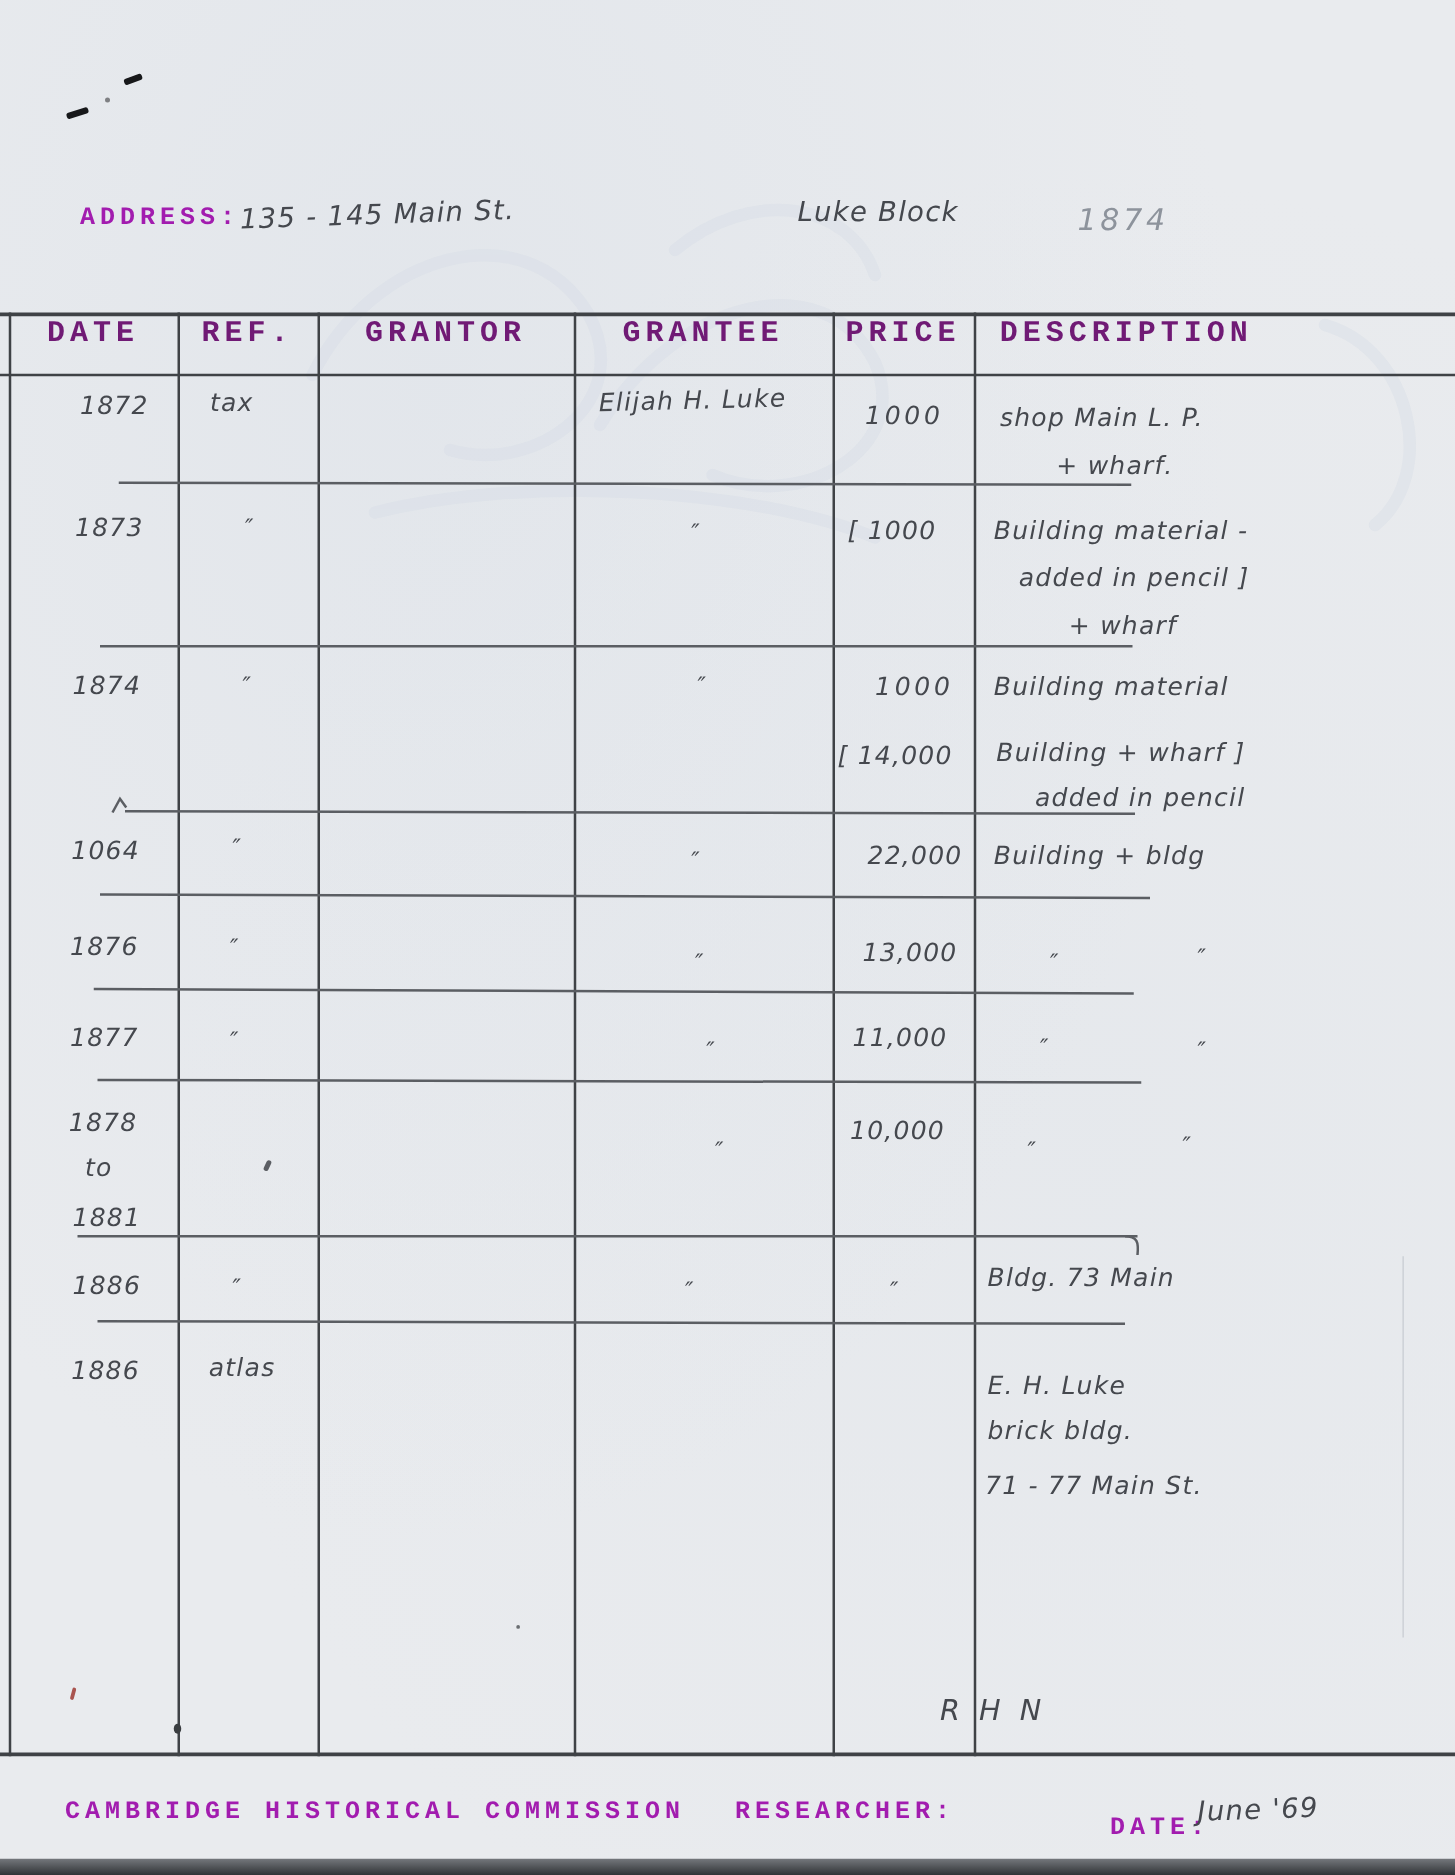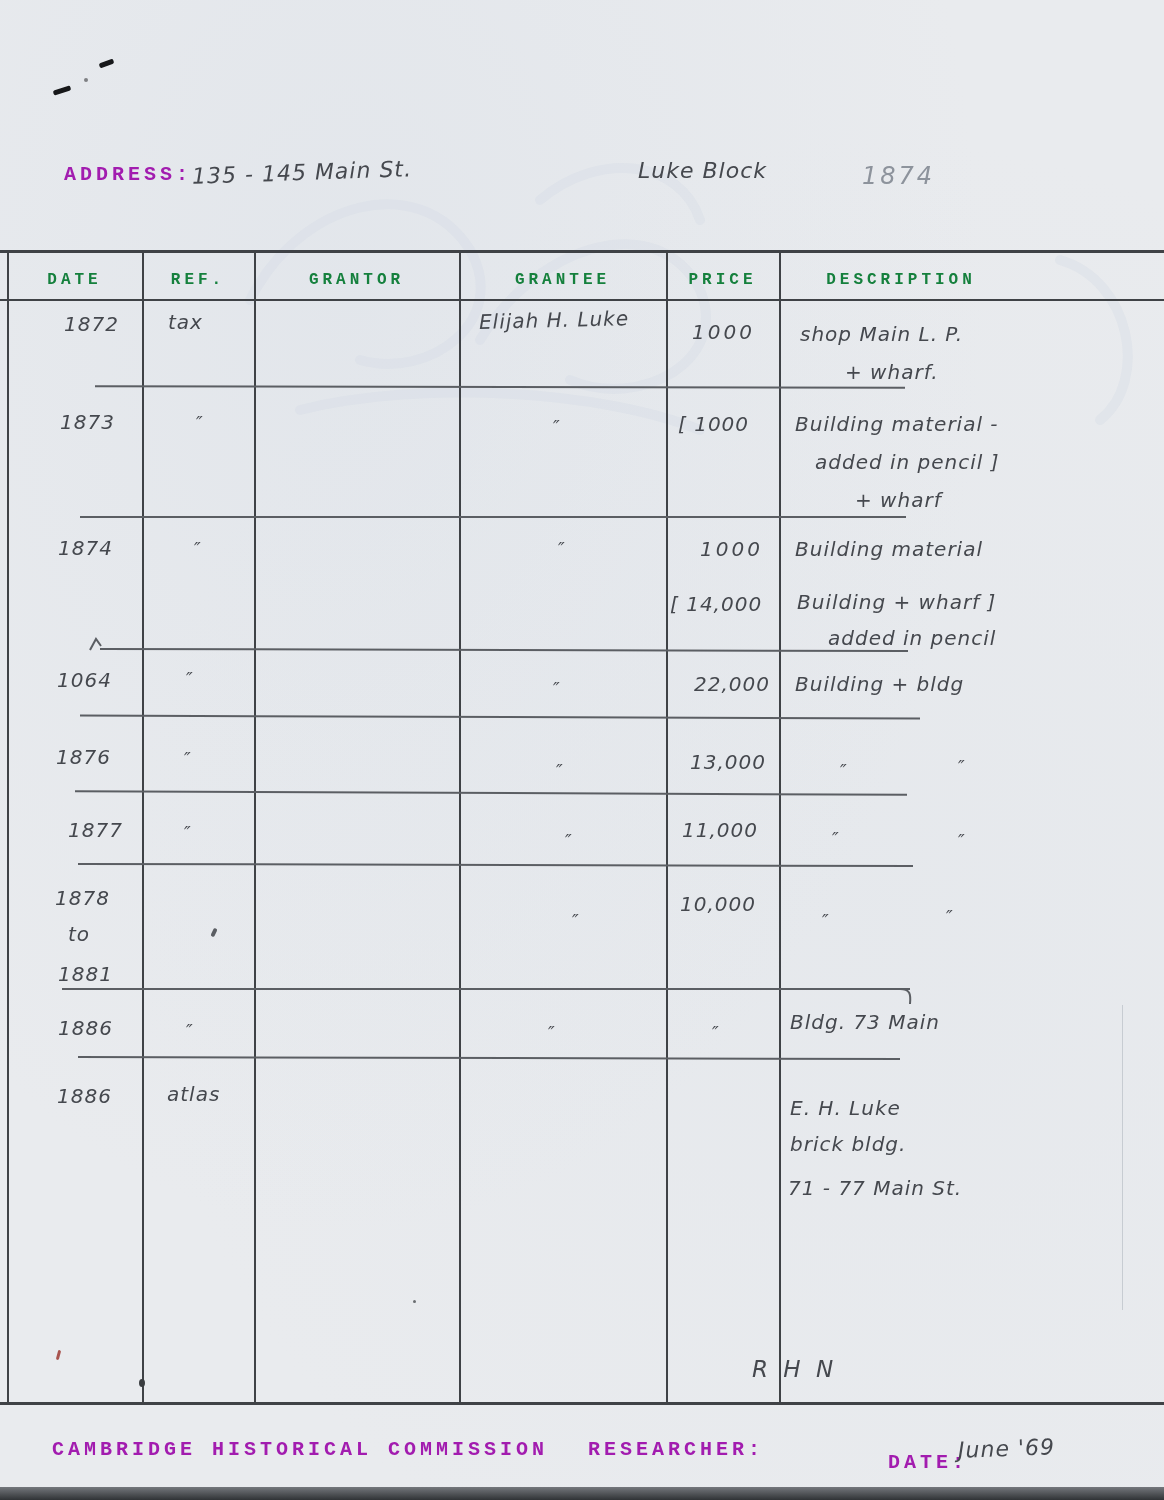--- a/index.html
+++ b/index.html
@@ -11,23 +11,23 @@
          radial-gradient(ellipse at 75% 60%, rgba(222,227,233,.30), rgba(0,0,0,0) 60%),
          #e9ebee;}
   .tw{position:absolute;font-family:"Liberation Mono","DejaVu Sans Mono",monospace;
       font-weight:bold;color:#a21caf;letter-spacing:4px;font-size:20px;white-space:nowrap;}
   .hw{position:absolute;font-family:"DejaVu Sans",sans-serif;font-style:italic;
       color:#45484e;font-size:20px;white-space:nowrap;letter-spacing:1px;}
   .pencil{color:#8d939c;}
   .vline{position:absolute;width:2px;background:#3f4246;top:250px;height:1155px;}
   .hline{position:absolute;height:2px;background:#3f4246;}
   .rowline{position:absolute;height:2px;background:#5b5e63;}
-  .colhead{position:absolute;top:260px;height:40px;display:flex;align-items:center;
+  .colhead{position:absolute;top:247px;height:40px;display:flex;align-items:center;
       justify-content:center;font-family:"Liberation Mono","DejaVu Sans Mono",monospace;
-      font-weight:bold;color:#15803d;letter-spacing:4px;font-size:16px;}
+      font-weight:bold;color:#701a75;letter-spacing:4px;font-size:24px;}
   .ghost{position:absolute;opacity:.55;pointer-events:none;}
   .mark{position:absolute;background:#17181a;border-radius:2px;}
   .bottom-strip{position:absolute;left:0;right:0;bottom:0;height:13px;
       background:linear-gradient(#74777c,#303336);}
   .crease{position:absolute;width:1px;background:#c7ccd2;}
   .ditto{font-size:18px;}
 </style>
 </head>
 <body>
 
@@ -108,21 +108,21 @@
 <div class="rowline" style="left:80px;top:716px;width:840px;transform:rotate(0.2deg);"></div>
 
 <div class="hw" style="left:56px;top:745px;">1876</div>
 <div class="hw ditto" style="left:184px;top:748px;">″</div>
 <div class="hw ditto" style="left:556px;top:760px;">″</div>
 <div class="hw" style="left:690px;top:750px;">13,000</div>
 <div class="hw ditto" style="left:840px;top:760px;">″</div>
 <div class="hw ditto" style="left:958px;top:756px;">″</div>
 <div class="rowline" style="left:75px;top:792px;width:832px;transform:rotate(0.25deg);"></div>
 
-<div class="hw" style="left:56px;top:818px;margin-left:12px;">1877</div>
+<div class="hw" style="left:56px;top:818px;">1877</div>
 <div class="hw ditto" style="left:184px;top:822px;">″</div>
 <div class="hw ditto" style="left:565px;top:830px;">″</div>
 <div class="hw" style="left:682px;top:818px;">11,000</div>
 <div class="hw ditto" style="left:832px;top:828px;">″</div>
 <div class="hw ditto" style="left:958px;top:830px;">″</div>
 <div class="rowline" style="left:78px;top:864px;width:835px;transform:rotate(0.15deg);"></div>
 
 <div class="hw" style="left:55px;top:886px;">1878</div>
 <div class="hw" style="left:68px;top:922px;">to</div>
 <div class="hw" style="left:58px;top:962px;">1881</div>

